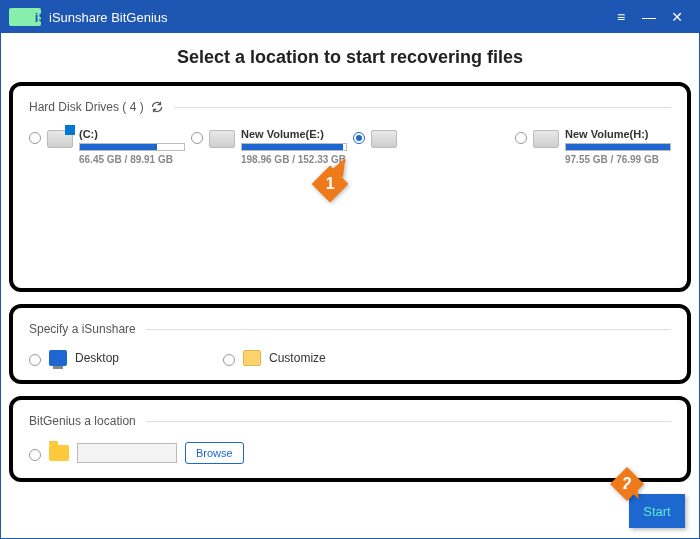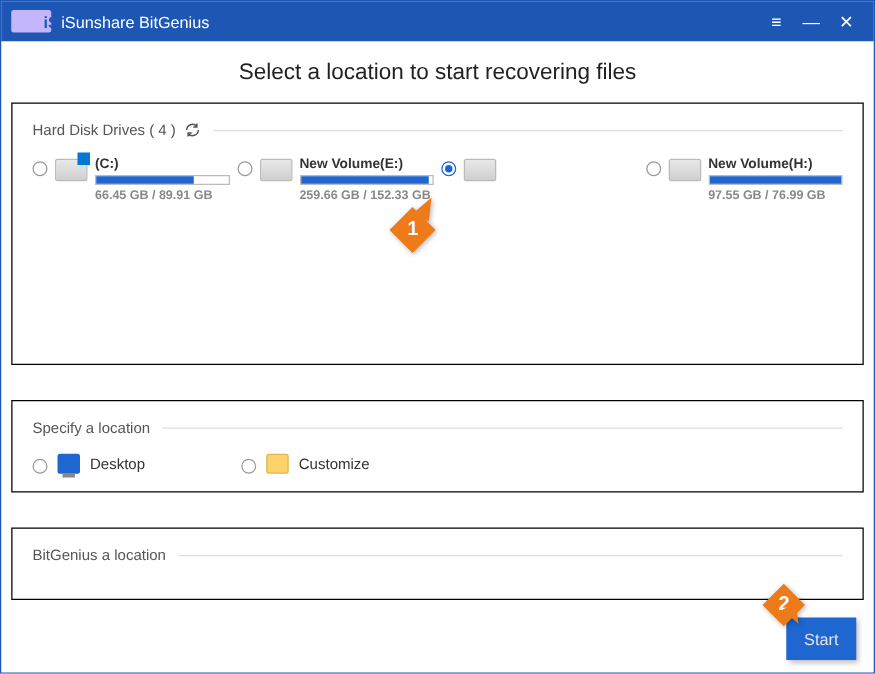--- a/index.html
+++ b/index.html
@@ -1,53 +1,53 @@
 <!DOCTYPE html>
 <html><head>
 <meta charset="utf-8">
 <style>
   * { box-sizing: border-box; margin: 0; padding: 0; }
   html, body { width: 700px; height: 539px; font-family: "Segoe UI", Arial, sans-serif; background: #fff; overflow: hidden; }
   .window { width: 700px; height: 539px; border: 1px solid #1e56b3; display: flex; flex-direction: column; }
   .titlebar { height: 32px; background: #1e56b3; color: #fff; display: flex; align-items: center; padding: 0 8px; font-size: 13px; }
-  .titlebar .logo { width: 18px; height: 18px; background: #c4b5fd; color: #1e56b3; display: flex; align-items: center; justify-content: center; font-weight: bold; font-size: 13px; border-radius: 2px; margin-right: 8px; padding-left: 32px; }
+  .titlebar .logo { width: 18px; height: 18px; background: #86efac; color: #1e56b3; display: flex; align-items: center; justify-content: center; font-weight: bold; font-size: 13px; border-radius: 2px; margin-right: 8px; padding-left: 32px; }
   .titlebar .title { flex: 1; }
   .titlebar .winbtn { width: 28px; text-align: center; font-size: 14px; cursor: pointer; }
   .content { flex: 1; padding: 6px 8px 8px 8px; display: flex; flex-direction: column; position: relative; }
-  .heading { text-align: center; font-size: 18px; color: #222; margin: 8px 0 14px 0; font-weight: 400; }
-  .panel { border: 1px solid #000000; border-radius: 0; margin-bottom: 28px; padding: 14px 16px 14px 16px; position: relative; }
+  .heading { text-align: center; font-size: 18px; color: #222; margin: 8px 0 14px 0; font-weight: 700; }
+  .panel { border: 4px solid #000000; border-radius: 12px; margin-bottom: 12px; padding: 14px 16px 14px 16px; position: relative; }
   .panel.tall { min-height: 210px; }
   .section-head { display: flex; align-items: center; font-size: 12px; color: #555; margin-bottom: 14px; }
   .section-head .line { flex: 1; height: 1px; background: #ddd; margin-left: 10px; }
   .refresh { width: 14px; height: 14px; margin-left: 6px; display: inline-block; }
   .drives { display: flex; gap: 6px; }
   .drive { display: flex; align-items: flex-start; gap: 6px; width: 160px; }
   .radio { width: 12px; height: 12px; border: 1px solid #999; border-radius: 50%; margin-top: 4px; flex-shrink: 0; display:flex; align-items:center; justify-content:center; cursor:pointer; }
   .radio.sel { border-color: #1e66d0; }
   .radio.sel::after { content:""; width:6px; height:6px; background:#1e66d0; border-radius:50%; }
   .drive-icon { width: 26px; height: 18px; background: linear-gradient(#e8e8e8,#cfcfcf); border:1px solid #bbb; border-radius:2px; margin-top:2px; flex-shrink:0; position:relative; }
   .drive-icon.win::before { content:""; position:absolute; right:-3px; top:-6px; width:10px; height:10px; background:#0078d4; }
   .drive-body { flex:1; min-width:0; }
   .drive-name { font-size: 11px; font-weight:600; color:#333; white-space:nowrap; }
   .bar { width: 100%; height: 8px; border:1px solid #bbb; margin: 3px 0; position: relative; background:#fff; }
   .bar .fill { position:absolute; left:0; top:0; bottom:0; background:#1e66d0; }
   .drive-size { font-size: 10px; color: #888; white-space:nowrap;font-weight:bold; }
-  .loc-row { display:flex; gap: 77px; }
+  .loc-row { display:flex; gap: 104px; }
   .loc-item { display:flex; align-items:center; gap:8px; cursor:pointer; }
   .loc-icon { width:18px; height:16px; border-radius:2px; }
   .loc-icon.desktop { background:#1e66d0; position:relative; }
   .loc-icon.desktop::after { content:""; position:absolute; left:4px; right:4px; bottom:-3px; height:3px; background:#888; }
   .loc-icon.docs { background:#ffd36b; border:1px solid #e0b64a; }
   .loc-label { font-size:12px; color:#333; }
   .cust-row { display:flex; align-items:center; gap:8px; }
   .folder-icon { width:20px; height:16px; background:#ffc93c; border-radius:2px; position:relative; }
   .folder-icon::before { content:""; position:absolute; left:0; top:-4px; width:9px; height:4px; background:#ffc93c; border-radius:1px 1px 0 0;}
   .path-input { width:100px; height:20px; border:1px solid #bbb; background:#f3f3f3; }
   .browse-btn { height:22px; padding:0 10px; font-size:11px; color:#1e66d0; background:#fff; border:1px solid #1e66d0; border-radius:3px; cursor:pointer; }
-  .start-btn { position:absolute; right:14px; bottom:10px; width:56px; height:34px; background:#1e66d0; color:#e5e5e5; border:none; font-size:13px; cursor:pointer; box-shadow: 2px 2px 4px rgba(0,0,0,.25); }
+  .start-btn { position:absolute; right:14px; bottom:10px; width:56px; height:34px; background:#1e66d0; color:#5eead4; border:none; font-size:13px; cursor:pointer; box-shadow: 2px 2px 4px rgba(0,0,0,.25); }
   .callout { position:absolute; color:#fff; filter: drop-shadow(1px 1px 2px rgba(0,0,0,.3)); pointer-events:none; }
   .callout .sq { background:#ef7a1a; transform:rotate(45deg); display:flex; align-items:center; justify-content:center; }
   .callout .num { transform:rotate(-45deg); font-weight:bold; }
   .callout .arrow { position:absolute; width:0; height:0; }
   #c1 { left: 316px; top: 138px; }
   #c1 .sq { width:26px; height:26px; }
   #c1 .arrow { left:17px; top:-14px; border-left:7px solid transparent; border-right:7px solid transparent; border-bottom:18px solid #ef7a1a; transform: rotate(28deg); }
   #c2 { right: 60px; bottom: 42px; }
   #c2 .sq { width:24px; height:24px; }
   #c2 .arrow { left:14px; top:12px; border-left:6px solid transparent; border-right:6px solid transparent; border-top:16px solid #ef7a1a; transform: rotate(-28deg); }
@@ -90,21 +90,21 @@
             </div>
           </div>
           <div class="drive">
             <span class="radio"></span>
             <span class="drive-icon"></span>
             <div class="drive-body">
               <div class="drive-name">New Volume(E:)</div>
               <div class="bar">
                 <div class="fill" style="width:97.5644981290619%"></div>
               </div>
-              <div class="drive-size">259.66 GB / 152.33 GB</div>
+              <div class="drive-size">198.96 GB / 152.33 GB</div>
             </div>
           </div>
           <div class="drive">
             <span class="radio sel"></span>
             <span class="drive-icon"></span>
           </div>
           <div class="drive">
             <span class="radio"></span>
             <span class="drive-icon"></span>
             <div class="drive-body">
@@ -113,41 +113,47 @@
                 <div class="fill" style="width:99.88736432520992%"></div>
               </div>
               <div class="drive-size">97.55 GB / 76.99 GB</div>
             </div>
           </div>
         </div>
     </div>
 
     <div class="panel">
       <div class="section-head">
-        <span>Specify a location</span>
+        <span>Specify a iSunshare</span>
         <span class="line"></span>
       </div>
       <div class="loc-row">
         <div class="loc-item">
           <span class="radio"></span>
           <span class="loc-icon desktop"></span>
           <span class="loc-label">Desktop</span>
         </div>
         <div class="loc-item">
           <span class="radio"></span>
           <span class="loc-icon docs"></span>
           <span class="loc-label">Customize</span>
         </div>
       </div>
     </div>
 
     <div class="panel">
       <div class="section-head">
         <span>BitGenius a location</span>
         <span class="line"></span>
+      </div>
+      <div class="cust-row">
+        <span class="radio"></span>
+        <span class="folder-icon"></span>
+        <input class="path-input" type="text" value="" style="">
+        <button class="browse-btn">Browse</button>
       </div>
     </div>
 
     <button class="start-btn">Start</button>
 
     <div id="c1" class="callout">
       <div class="arrow"></div>
       <div class="sq">
           <span class="num">1</span>
         </div>

